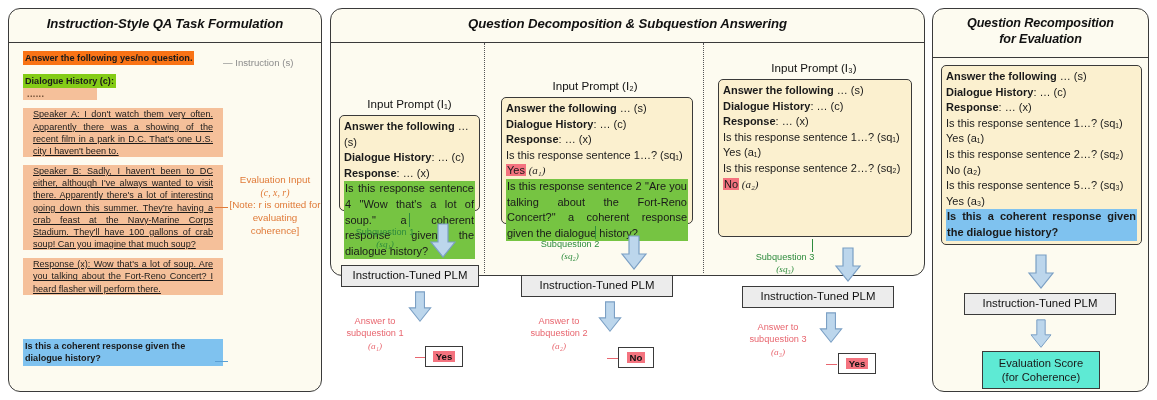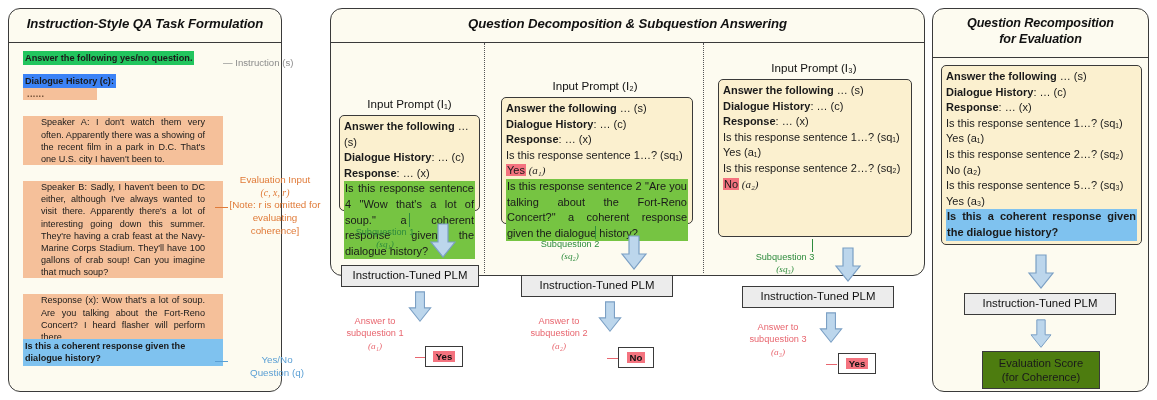--- a/index.html
+++ b/index.html
@@ -4,21 +4,21 @@
 <style>
   html,body{margin:0;padding:0;background:#ffffff;}
   body{width:1157px;height:400px;overflow:hidden;
        font-family:"Liberation Sans","DejaVu Sans",sans-serif;
        color:#1a1a1a;-webkit-font-smoothing:antialiased;}
   .stage{position:relative;width:1157px;height:400px;}
 
   
   .panel{position:absolute;background:#fdfbf0;border:1.6px solid #3a3a3a;
          border-radius:12px;box-sizing:border-box;}
-  #panel-1{left:8px;  top:8px;  width:274px; height:384px;}
+  #panel-1{left:8px;  top:8px;  width:314px; height:384px;}
   #panel-2{left:330px;top:8px;  width:595px; height:268px;}
   #panel-3{left:932px;top:8px;  width:217px; height:384px;}
 
   .panel-title{position:absolute;left:0;right:0;top:7px;text-align:center;
      font-style:italic;font-weight:bold;font-size:13.2px;color:#111;
      line-height:1.25;letter-spacing:-0.1px;}
   #panel-3 .panel-title{font-size:12.6px;}
   .title-rule{position:absolute;left:0;right:0;height:0;border-top:1.1px solid #3a3a3a;}
   #panel-1 .title-rule{top:33px;}
   #panel-2 .title-rule{top:33px;}
@@ -26,37 +26,37 @@
 
   
   .vdiv{position:absolute;top:34px;bottom:2px;width:0;
         border-left:1.7px dotted #555;}
 
   
   .b{font-weight:bold;}
   .mi{font-style:italic;font-family:"Liberation Serif","DejaVu Serif",serif;}
 
   
-  .hl-gray   {background:#22c55e;}
-  .hl-orange {background:#3b82f6;}
+  .hl-gray   {background:#f97316;}
+  .hl-orange {background:#84cc16;}
   .hl-blue   {background:#7fc2ef;}
   .hl-green  {background:#76c442;}
   .hl-pink   {background:#f4737f;}
 
   
   #left-body{position:absolute;left:14px;top:42px;width:200px;
      font-size:9.1px;line-height:1.34;}
   .instr-row{position:relative;height:14px;}
   .instr-hl{display:inline-block;padding:1px 2px;font-weight:bold;font-size:9.2px;}
   .dlg-head{display:inline-block;padding:1px 2px;font-weight:bold;margin-top:9px;}
   .dots{display:inline-block;padding:0 2px 0 2px;font-weight:bold;font-size:9px;
         letter-spacing:0.4px;color:#6b4a32;}
   .dlg-block{background:#f5c09a;padding:0 2px;text-align:justify;
      text-justify:inter-word;margin-top:0;}
-  .dlg-block p{margin:16px;}
+  .dlg-block p{margin:8px;text-decoration:underline;}
   .q-block{position:absolute;left:14px;top:330px;width:200px;font-size:9.1px;
      line-height:1.36;font-weight:bold;background:#7fc2ef;padding:1px 2px;
      box-sizing:border-box;}
 
   
   .anno{position:absolute;text-align:center;line-height:1.3;}
   #anno-instr{left:214px;top:48px;width:100px;font-size:9.6px;color:#8c8c8c;
      text-align:left;}
   #anno-eval{left:220px;top:165px;width:92px;font-size:9.8px;color:#e07b39;}
   #anno-q{left:222px;top:345px;width:92px;font-size:9.8px;color:#5a9fd4;}
@@ -87,21 +87,21 @@
      line-height:1.35;}
   .ans-box{position:absolute;background:#ffffff;border:1.7px solid #3a3a3a;
      box-sizing:border-box;display:flex;align-items:center;justify-content:center;
      padding:1px 3px;}
   .ans-box span{background:#f4737f;font-size:9.6px;font-weight:bold;
      padding:0 3px;color:#111;}
   .hline{position:absolute;height:0;border-top:1.5px solid #e8666f;}
 
   
   #rp-box{position:absolute;left:8px;top:56px;width:201px;}
-  .score-box{position:absolute;background:#4d7c0f;border:1.6px solid #3a3a3a;
+  .score-box{position:absolute;background:#5eead4;border:1.6px solid #3a3a3a;
      box-sizing:border-box;text-align:right;font-size:11.2px;line-height:1.25;
      display:flex;flex-direction:column;align-items:center;justify-content:center;}
 </style>
 </head>
 <body>
 
 <div class="stage">
 
   <div class="panel" id="panel-1">
     <div class="panel-title">Instruction-Style QA Task Formulation</div>
@@ -133,24 +133,20 @@
     <div class="anno" id="anno-instr">— Instruction (s)</div>
 
     <div id="dash-eval"></div>
     <div class="anno" id="anno-eval">
       <div>Evaluation Input</div>
       <div class="mi">(c, x, r)</div>
       <div>[Note: r is omitted for evaluating coherence]</div>
     </div>
 
     <div id="dash-q"></div>
-    <div class="anno" id="anno-q">
-      <div>Yes/No</div>
-      <div>Question (q)</div>
-    </div>
   </div>
 
   <div class="panel" id="panel-2">
     <div class="panel-title">Question Decomposition &amp; Subquestion Answering</div>
     <div class="title-rule"></div>
 
     <div class="vdiv" style="left:153px;"></div>
     <div class="vdiv" style="left:372px;"></div>
 
     <div class="col" style="left:4px;width:149px;">

